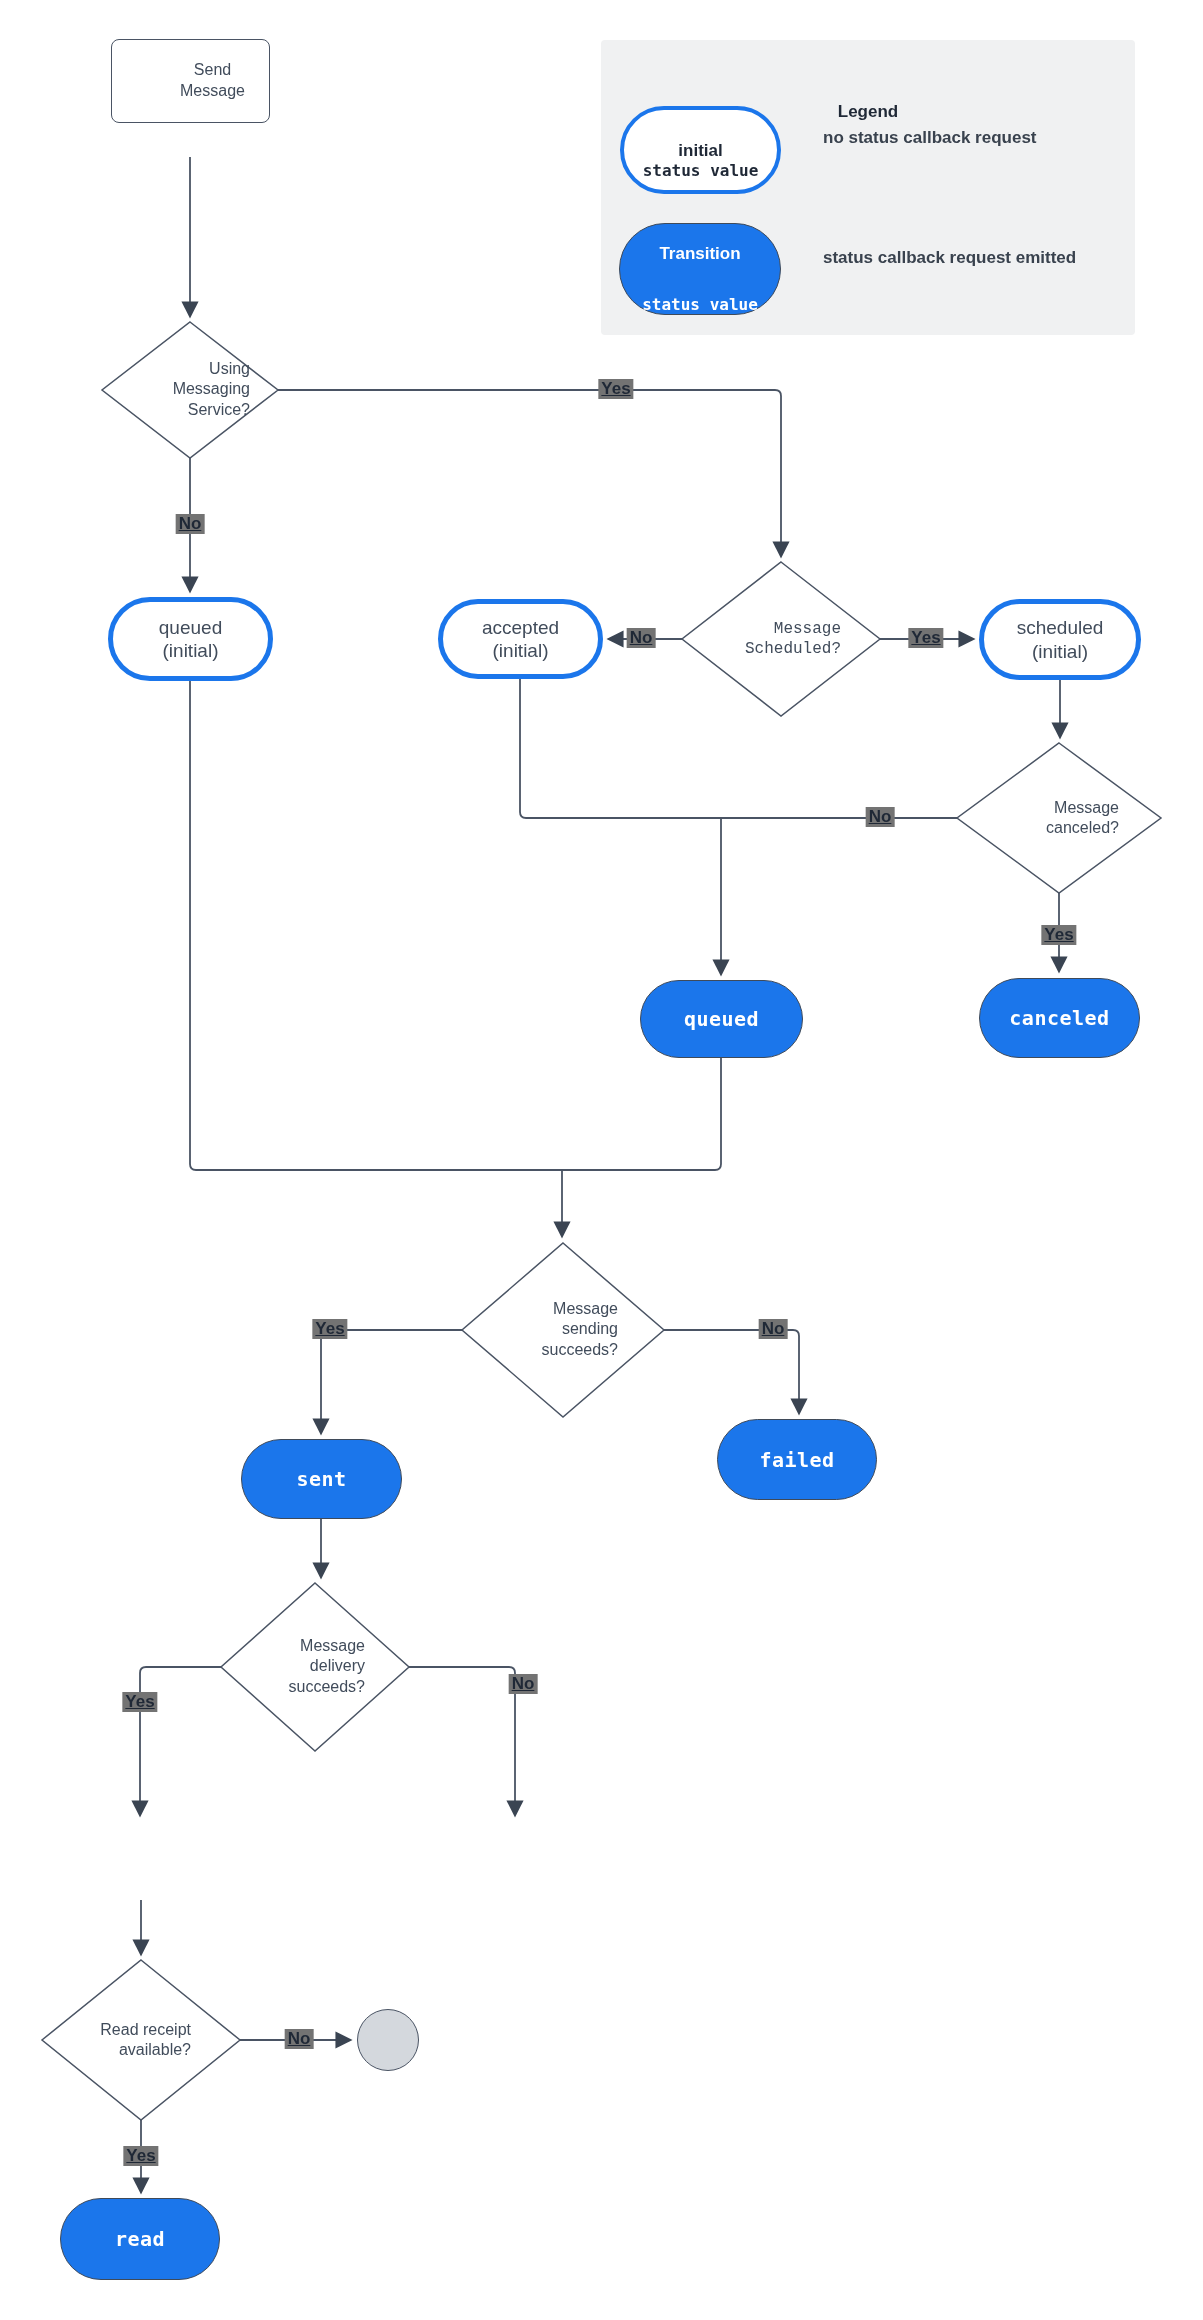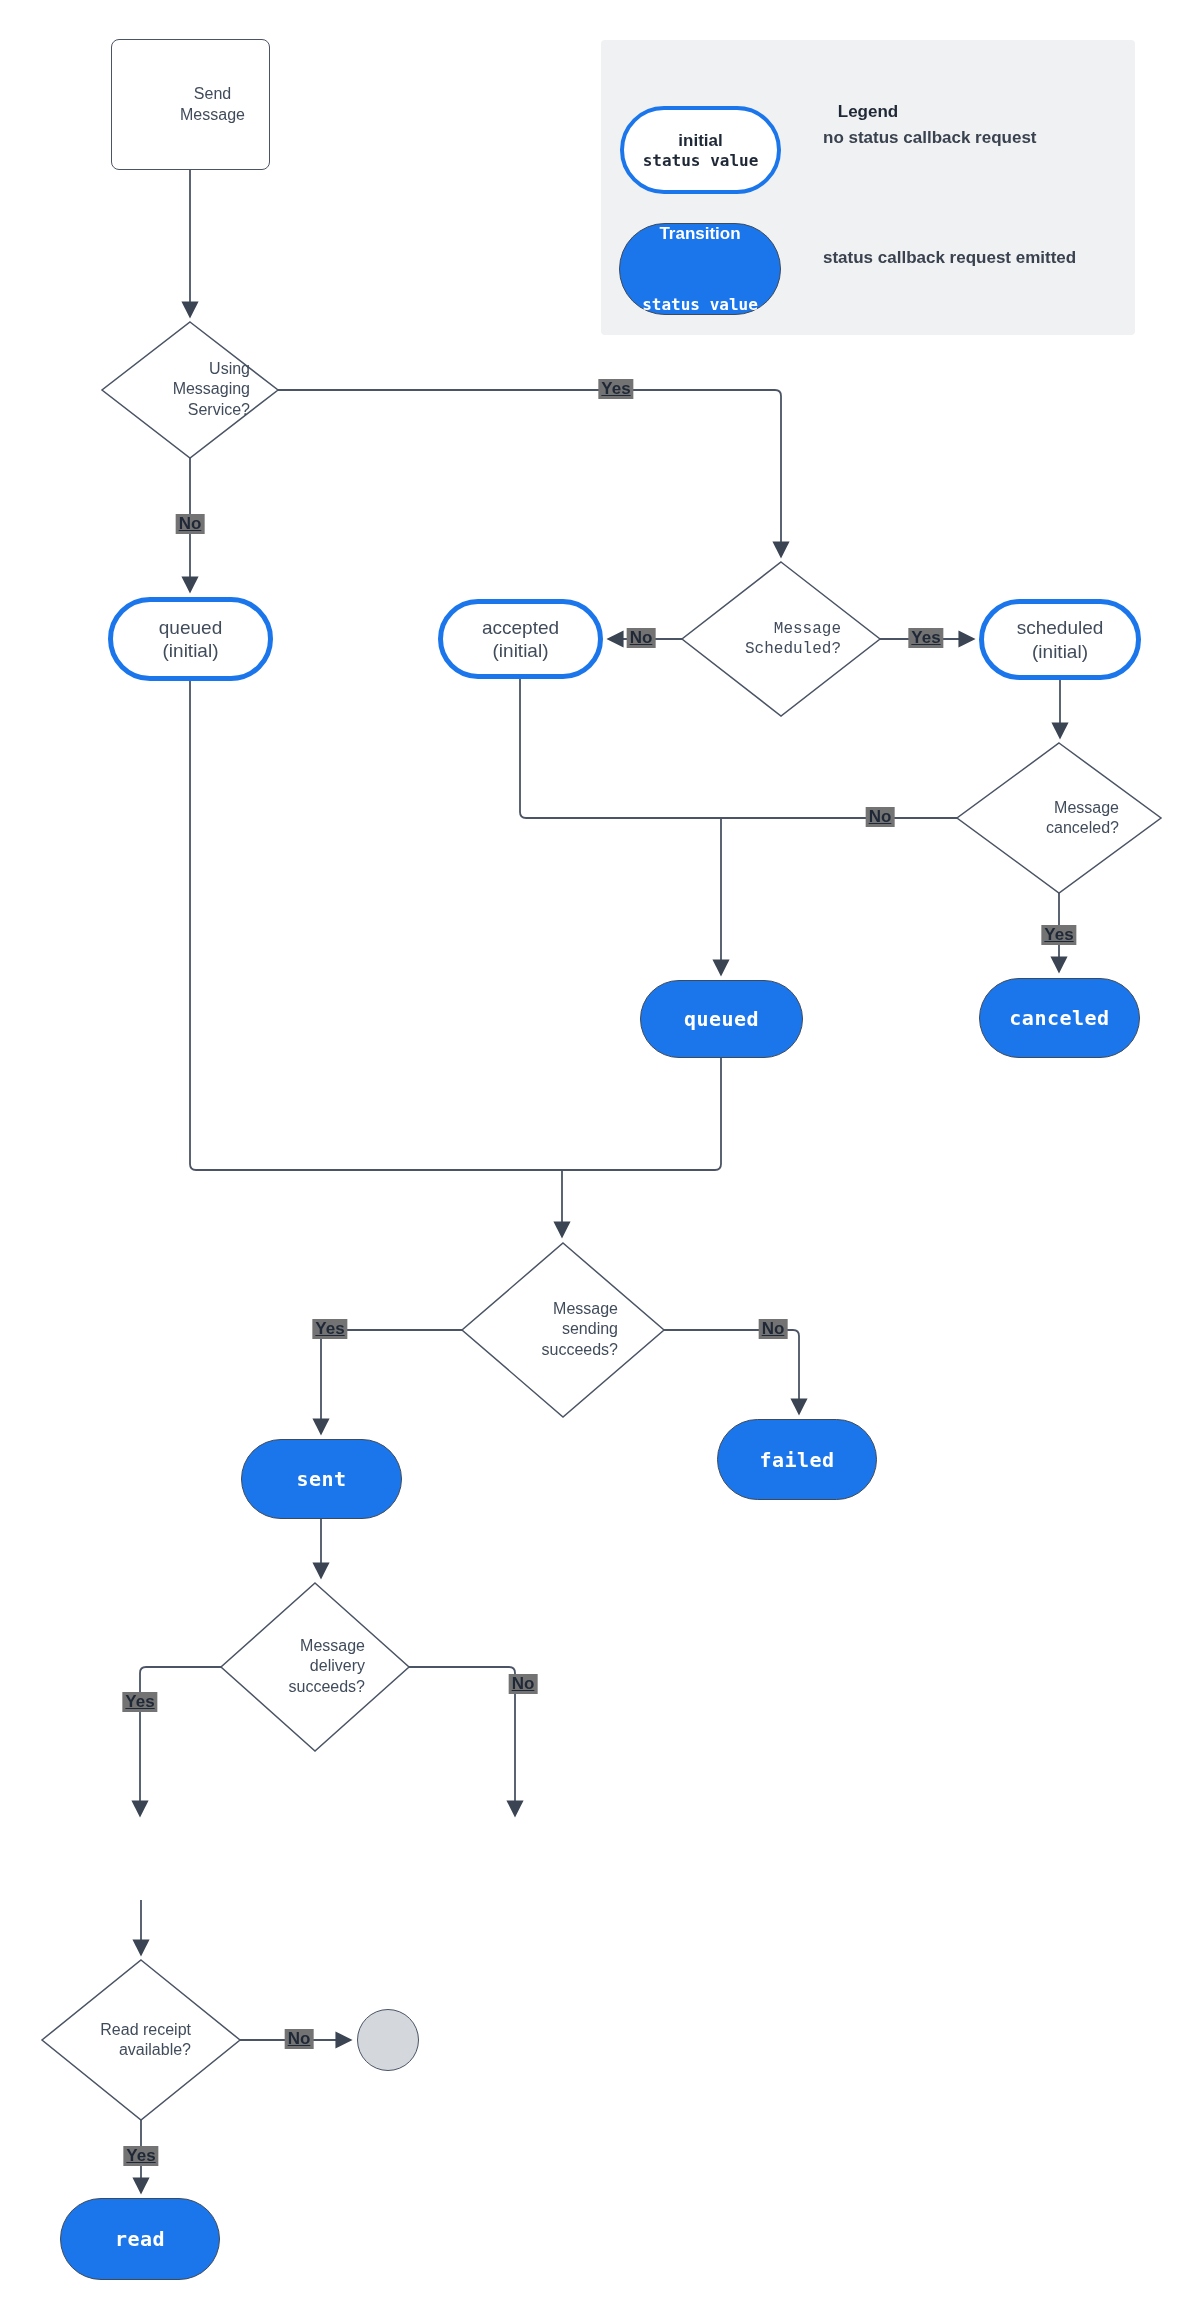--- a/index.html
+++ b/index.html
@@ -33,21 +33,21 @@
   .end-circle{position:absolute;border-radius:50%;background:var(--circle-fill);
         border:1.5px solid var(--stroke);box-sizing:border-box;}
 
   
   .legend{position:absolute;left:601px;top:40px;width:534px;height:295px;
         background:var(--legend-bg);border-radius:4px;}
   .legend-title{position:absolute;left:0;top:62px;width:100%;text-align:center;
         font-size:17px;font-weight:bold;color:var(--label-text);}
   .legend-pill{position:absolute;display:flex;flex-direction:column;align-items:center;
         justify-content:center;box-sizing:border-box;border-radius:50px;text-align:center;}
-  .legend-pill .l1{font-size:17px;font-weight:bold;}
+  .legend-pill .l1{font-size:17px;font-weight:bold;margin-top:20px;}
   .legend-pill .l2{font-family:"DejaVu Sans Mono", monospace;font-weight:bold;font-size:16px;}
   .legend-pill-initial{left:19px;top:66px;width:161px;height:88px;background:#fff;
         border:4px solid var(--blue);color:var(--label-text);}
   .legend-pill-transition{left:18px;top:183px;width:162px;height:92px;background:var(--blue);
         border:1.5px solid #3f4a59;color:#ffffff;justify-content:space-between;}
   .legend-desc{position:absolute;left:222px;font-size:17px;color:#39424e;font-weight:bold;}
   .legend-desc.d1{top:88px;}
   .legend-desc.d2{top:208px;}
 
   .qualifier{font-size:19px;}
@@ -105,21 +105,21 @@
       <span class="l2">status value</span>
     </div>
     <div class="legend-desc d1">no status callback request</div>
     <div class="legend-pill legend-pill-transition">
       <span class="l1">Transition</span>
       <span class="l2">status value</span>
     </div>
     <div class="legend-desc d2">status callback request emitted</div>
   </div>
 
-  <div class="node rect" style="left:111px;top:39px;width:159px;height:131px;padding-left:44px;">
+  <div class="node rect" style="left:111px;top:39px;width:159px;height:84px;padding-left:44px;">
     <span style="width:90px;">Send Message</span>
   </div>
 
   <div class="diamond-text" style="left:190px;top:390px;width:120px;">Using Messaging Service?</div>
   <div class="diamond-text" style="left:781px;top:639px;width:120px;font-family:Liberation Mono, monospace;">Message Scheduled?</div>
   <div class="diamond-text" style="left:1059px;top:818px;width:120px;">Message canceled?</div>
   <div class="diamond-text" style="left:563px;top:1330px;width:110px;">Message sending succeeds?</div>
   <div class="diamond-text" style="left:315px;top:1667px;width:100px;">Message delivery succeeds?</div>
   <div class="diamond-text" style="left:141px;top:2040px;width:100px;">Read receipt available?</div>
 

